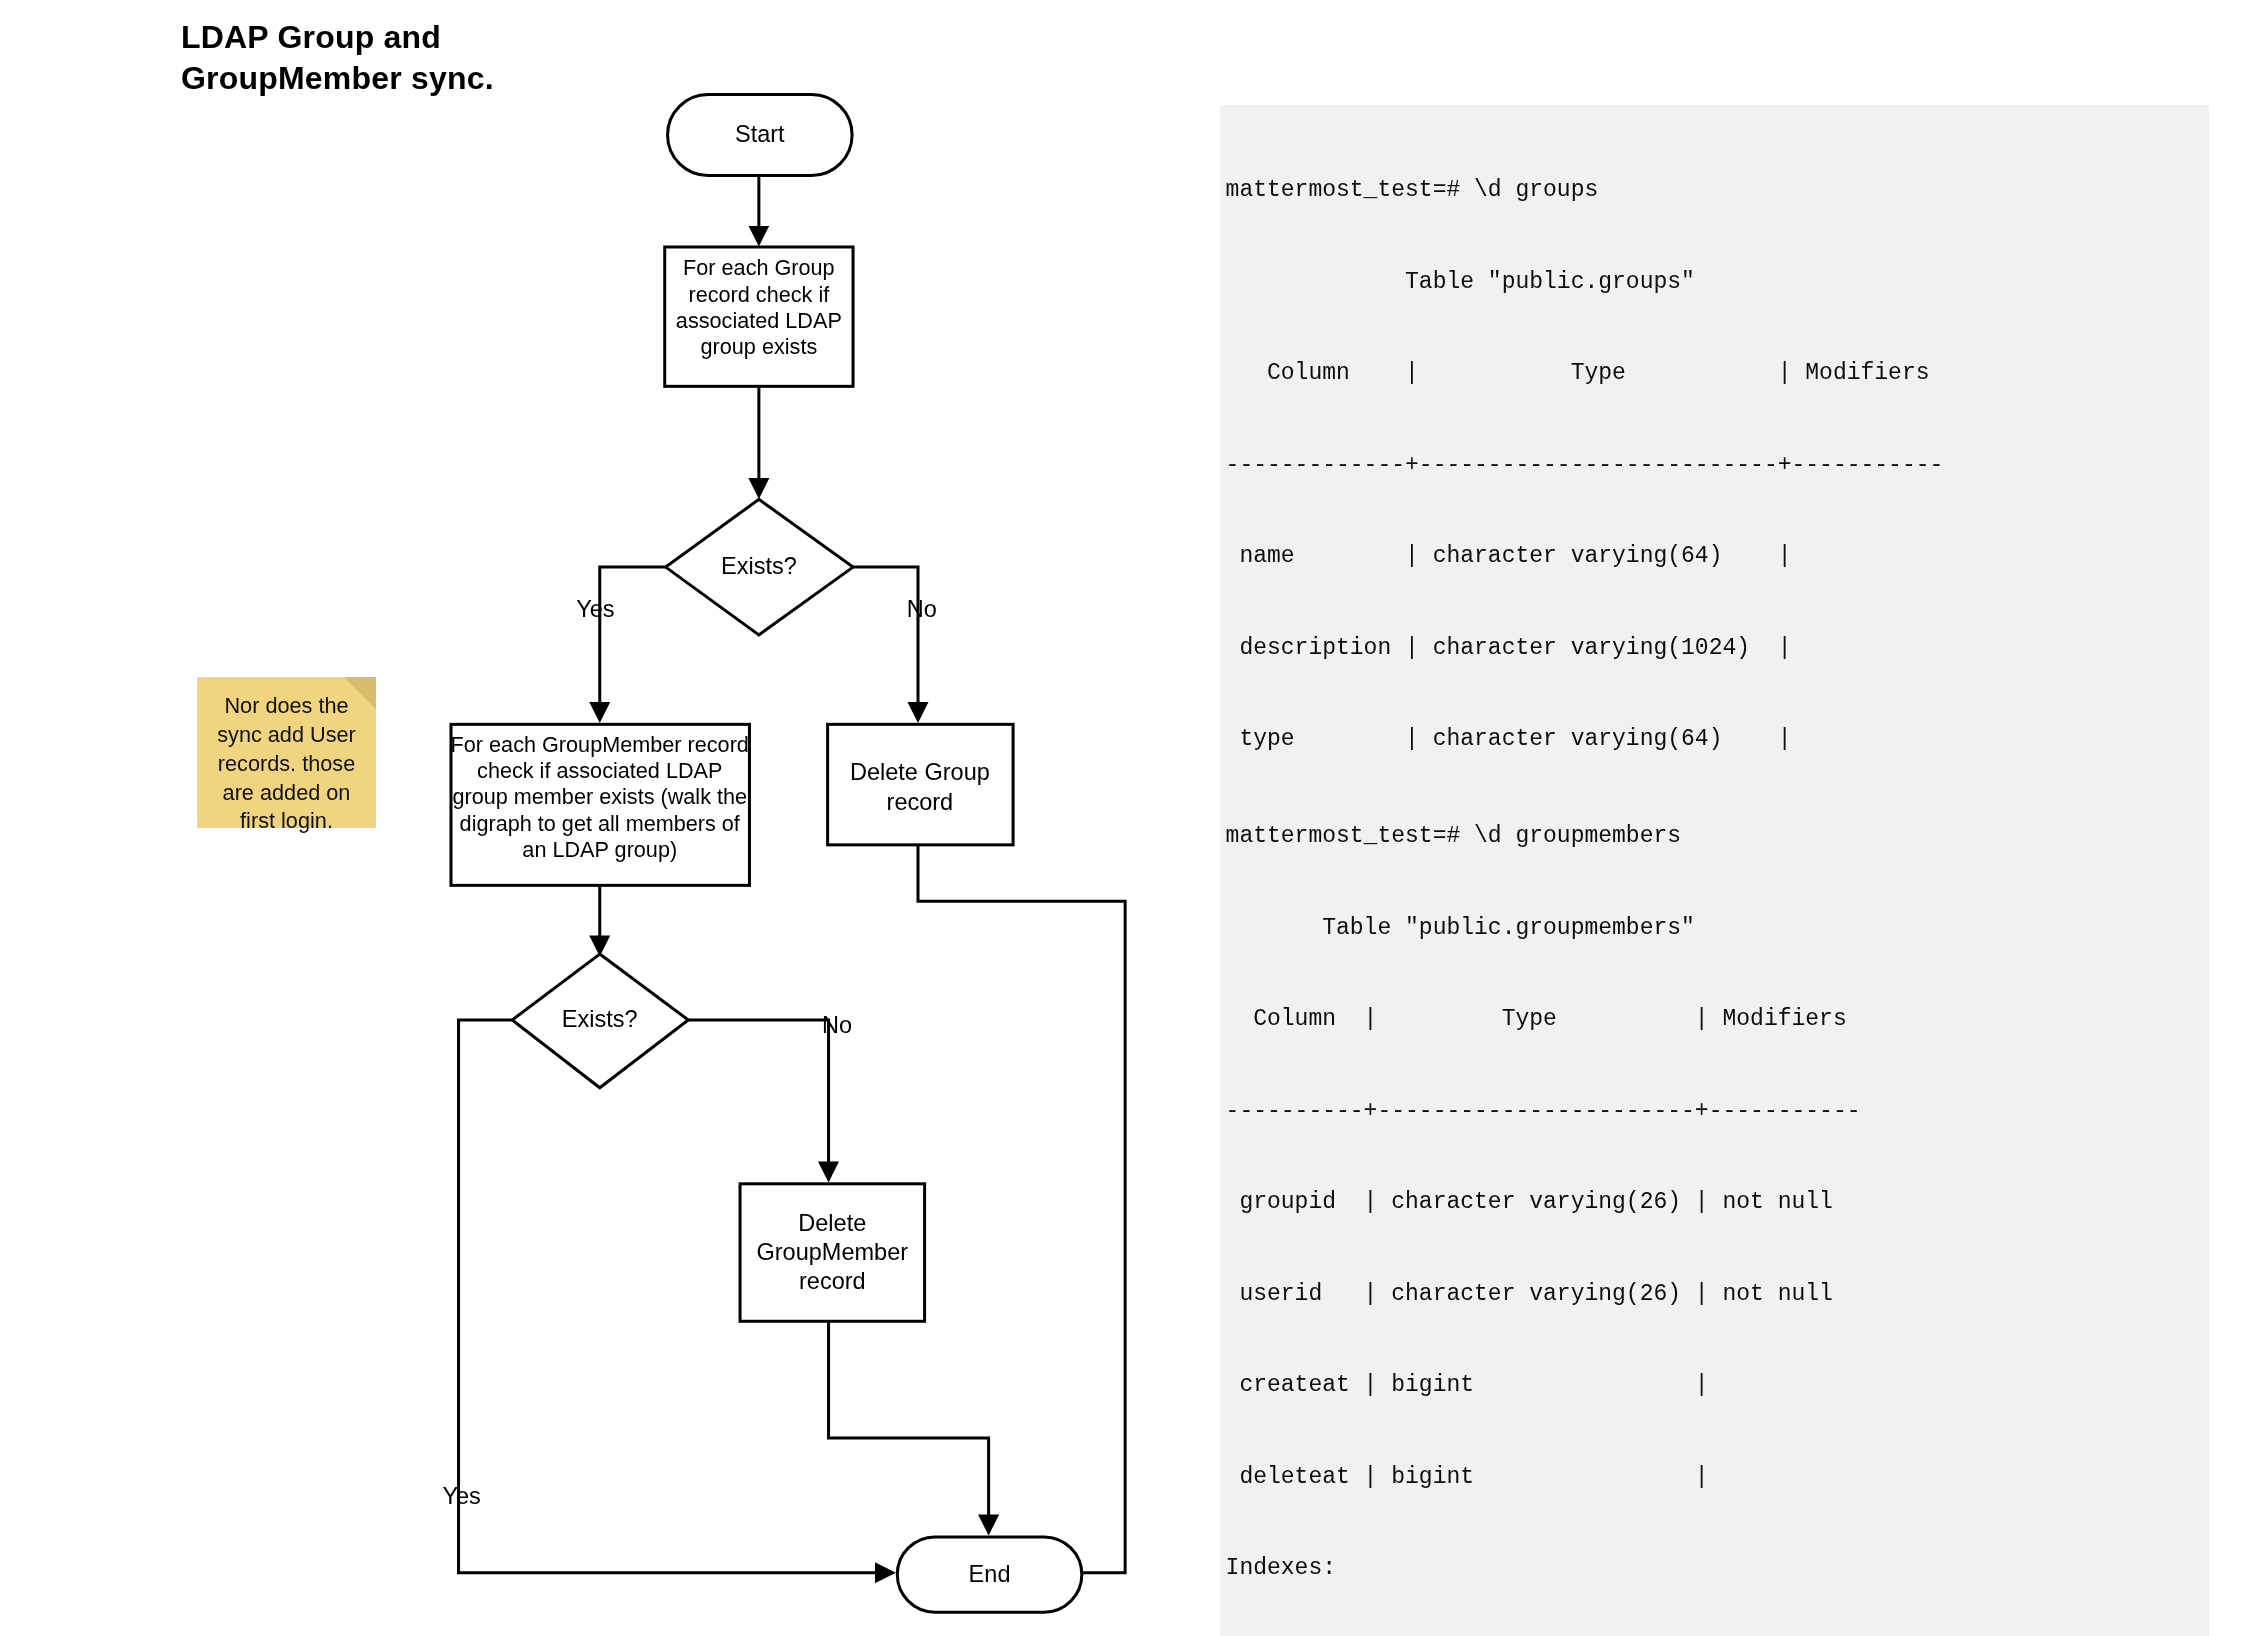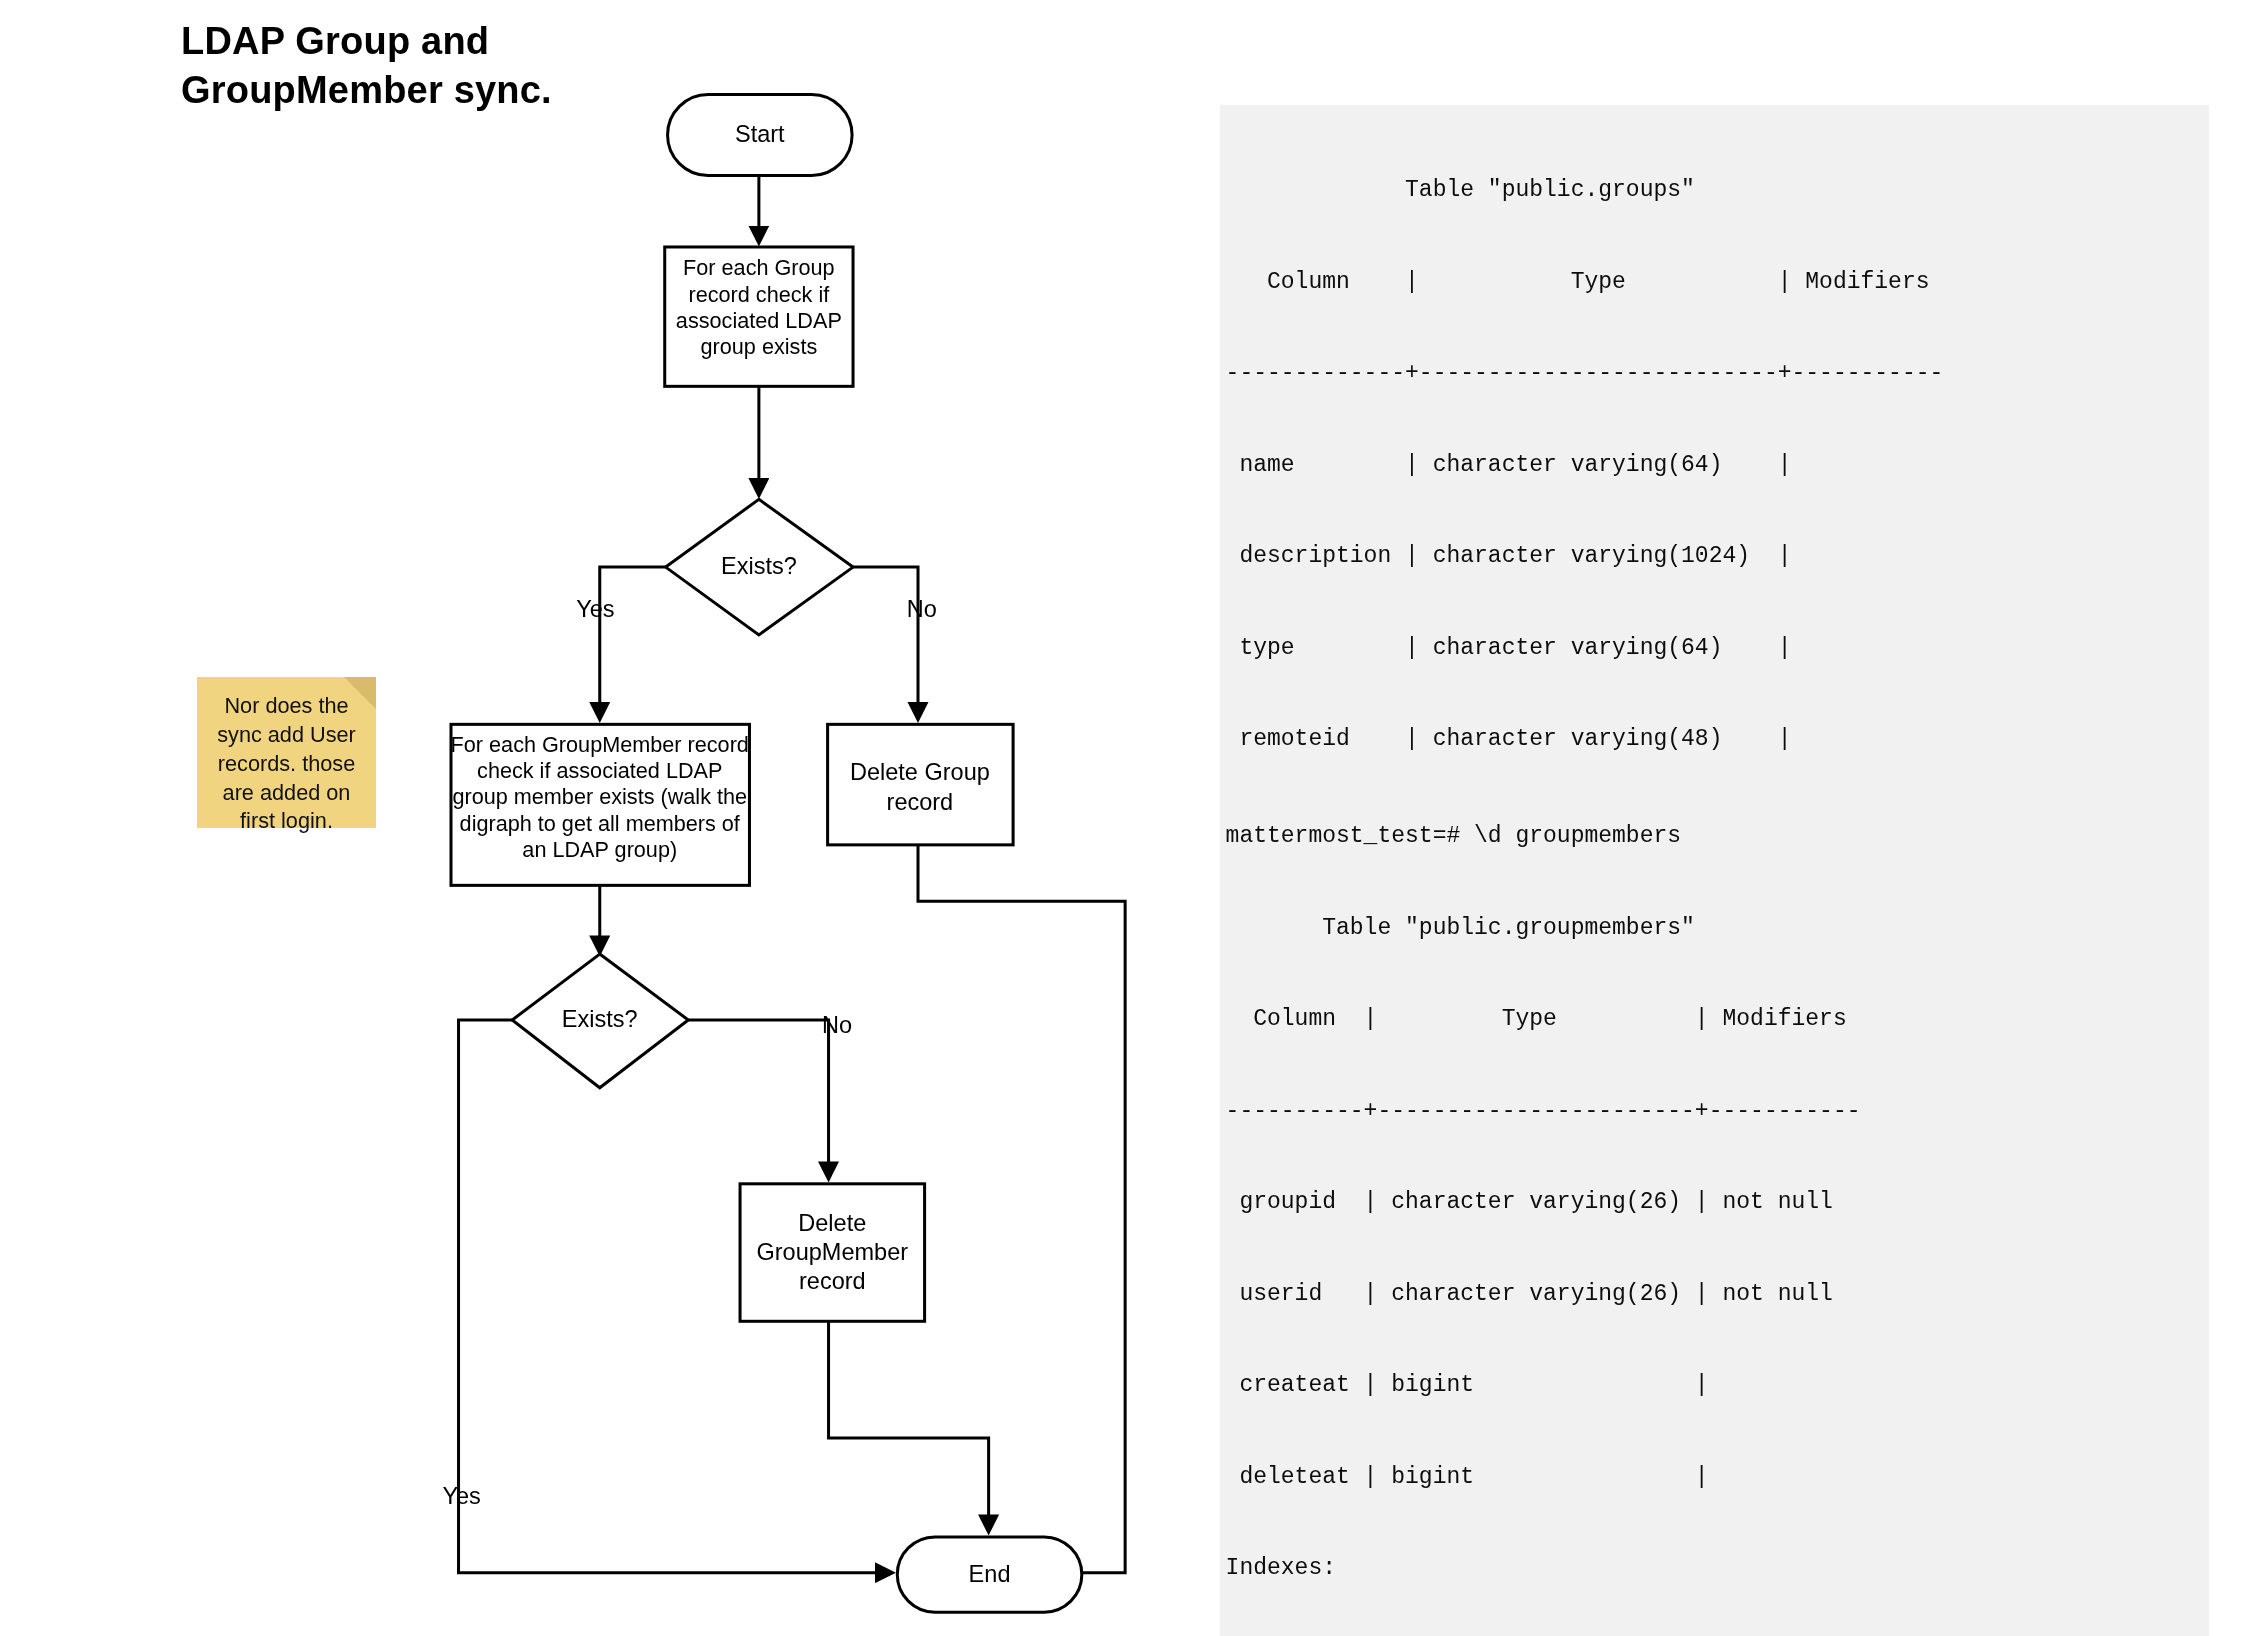--- a/index.html
+++ b/index.html
@@ -21,21 +21,21 @@
     inset: 0;
   }
 
   
   .diagram-title {
     position: absolute;
     left: 181px;
     top: 17px;
     width: 395px;
     font-family: "Liberation Sans", sans-serif;
-    font-size: 38px;
+    font-size: 32px;
     font-weight: bold;
     color: #000000;
     line-height: 1.28;
     letter-spacing: 0.2px;
   }
 
   
   #flow-svg {
     position: absolute;
     left: 0;
@@ -226,20 +226,21 @@
     </g>
   </svg>
 
 
   <div class="sticky-note" id="sticky-note-2">
     <span class="fold"></span>
     <span class="note-text">Nor does the sync add User records. those are added on first login.</span>
   </div>
 
   <div class="terminal-block" id="terminal-groups">
+    <span class="term-line">mattermost_test=# \d groups</span>
     <span class="term-line">             Table "public.groups"</span>
     <span class="term-line">   Column    |           Type           | Modifiers</span>
     <span class="term-line">-------------+--------------------------+-----------</span>
     <span class="term-line"> name        | character varying(64)    |</span>
     <span class="term-line"> description | character varying(1024)  |</span>
     <span class="term-line"> type        | character varying(64)    |</span>
     <span class="term-line"> remoteid    | character varying(48)    |</span>
     <span class="term-line"> createat    | bigint                   |</span>
     <span class="term-line"> updateat    | bigint                   |</span>
     <span class="term-line"> deleteat    | bigint                   |</span>

